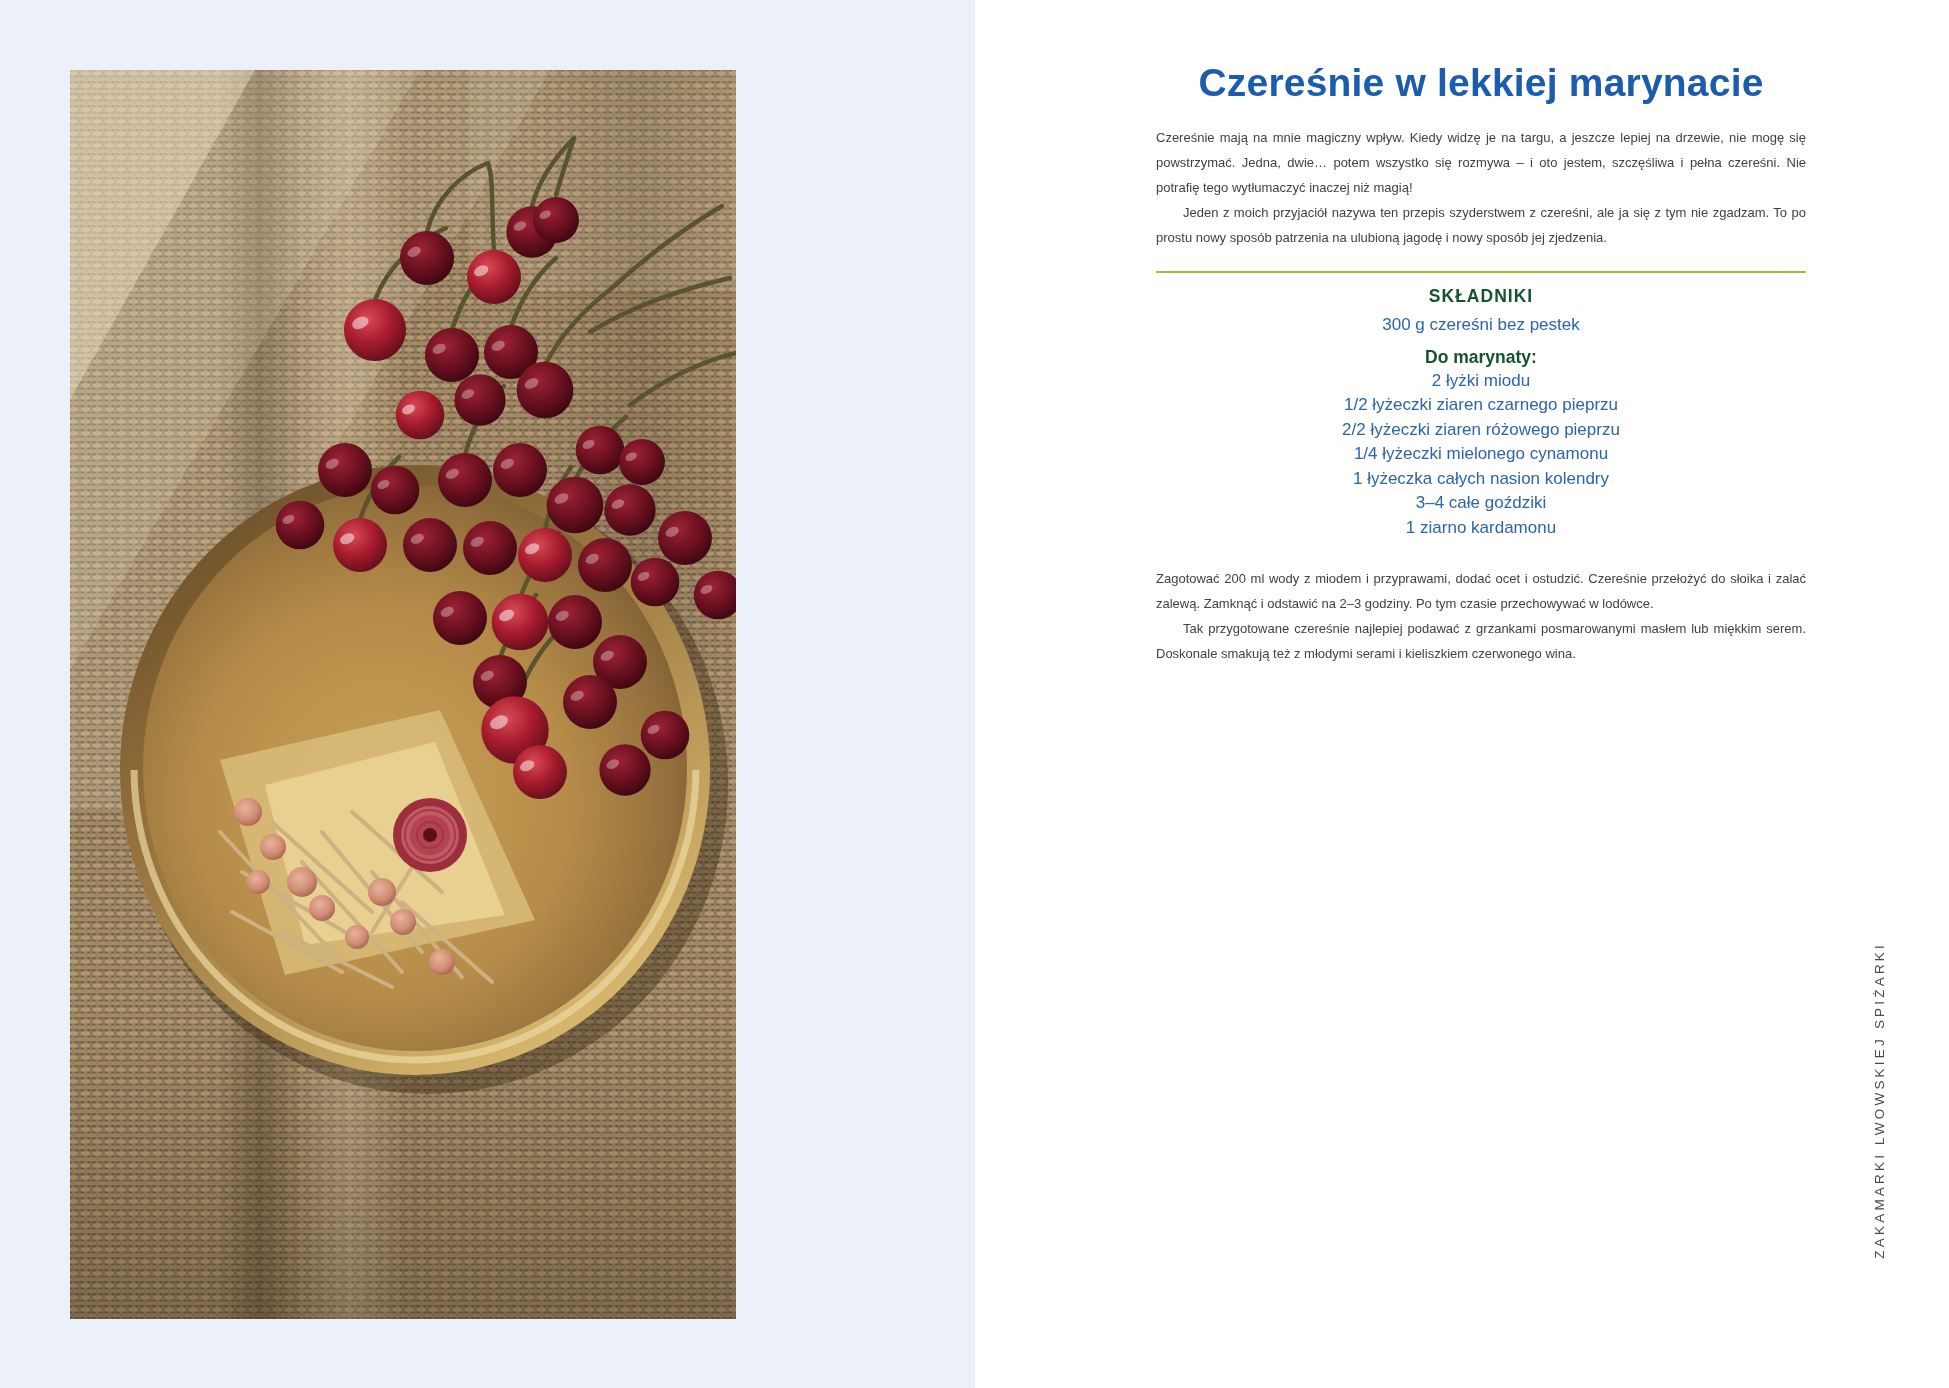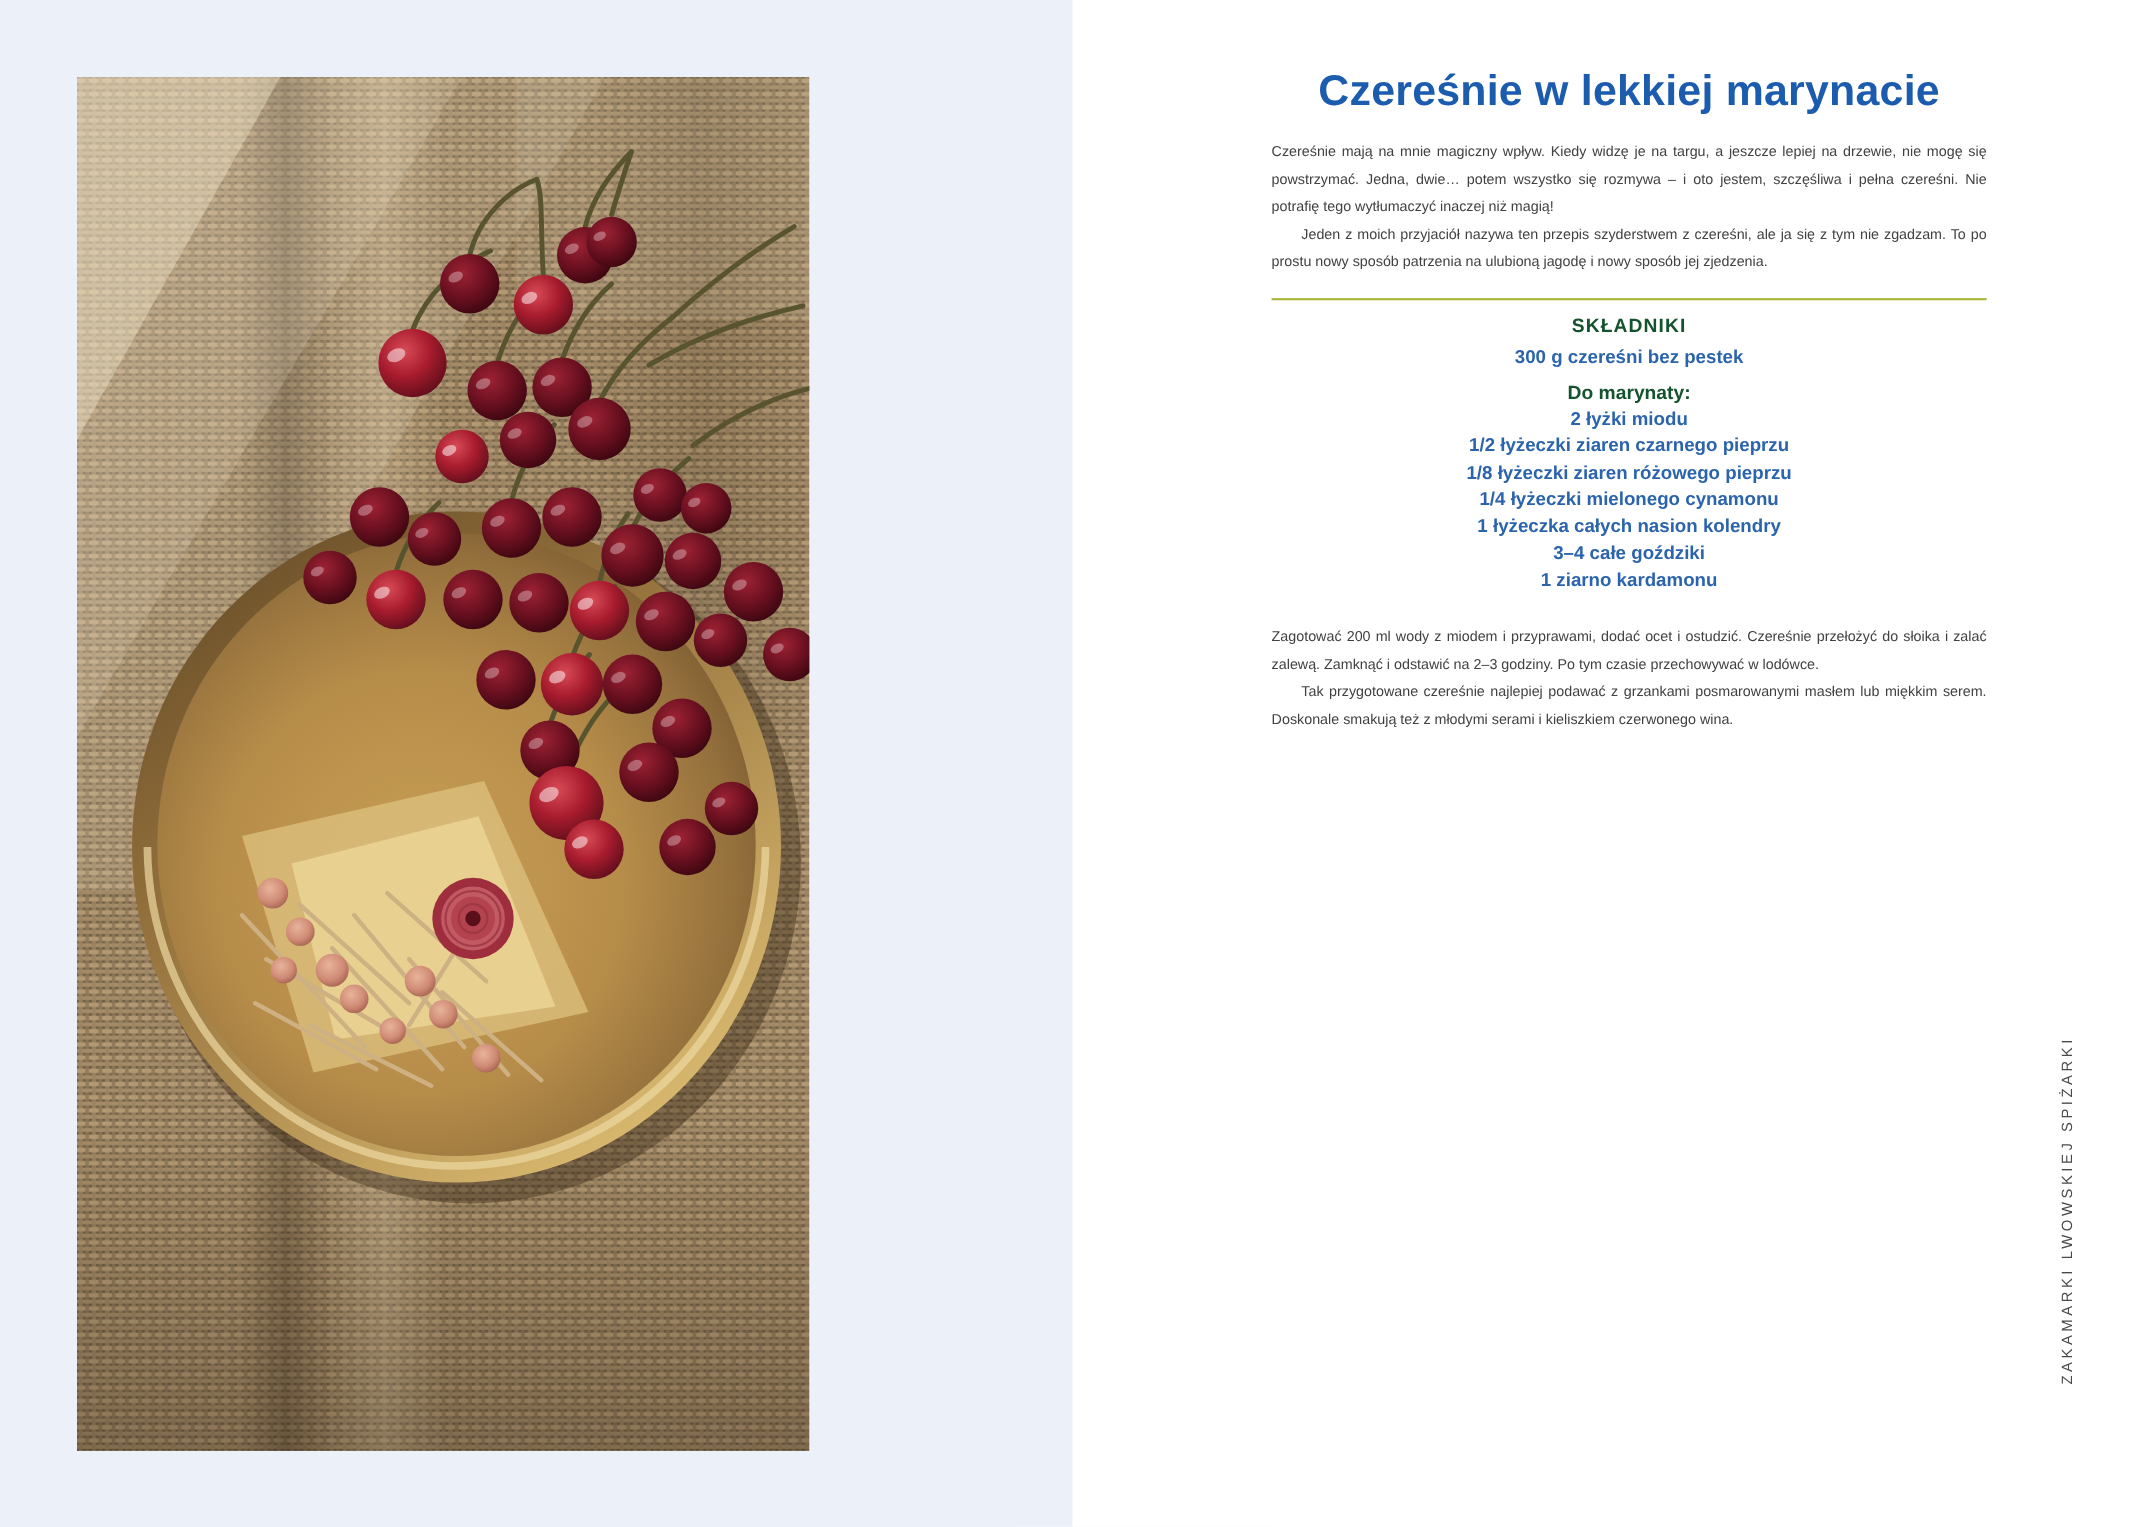--- a/index.html
+++ b/index.html
@@ -37,21 +37,21 @@
   .body-text { font-size: 13px; line-height: 25px; text-align: justify; margin: 0; }
   .intro1 { margin-top: 19px; }
   .indent { text-indent: 27px; }
 
   .divider { border: none; border-top: 2px solid #abb73c; margin: 21px 0 0; }
 
   .h-green { color: #14532d; font-weight: bold; font-size: 17.5px; text-align: center; margin: 0; }
   .skladniki { margin-top: 13px; letter-spacing: 1px; }
   .do-mar { margin-top: 9px; }
 
-  .blue { color: #2b64ad; font-weight: bold; }
+  .blue { color: #2b64ad; }
   .center-line { text-align: center; font-size: 17px; line-height: 24.5px; }
   .main-ing { margin-top: 6px; }
   .ing-list { margin-top: 1px; }
 
   .method1 { margin-top: 26px; }
 
   .vertical-label {
     position: absolute; right: 78px; top: 942px;
     writing-mode: vertical-rl; transform: rotate(180deg);
     font-size: 13.5px; letter-spacing: 3.2px; color: #4a4a4a; white-space: nowrap;
@@ -262,21 +262,21 @@
 
       <hr class="divider">
 
       <h2 class="h-green skladniki">SKŁADNIKI</h2>
       <div class="center-line blue main-ing">300 g czereśni bez pestek</div>
 
       <h3 class="h-green do-mar">Do marynaty:</h3>
       <div class="ing-list">
         <div class="center-line blue">2 łyżki miodu</div>
         <div class="center-line blue">1/2 łyżeczki ziaren czarnego pieprzu</div>
-        <div class="center-line blue">1/8 łyżeczki ziaren różowego pieprzu</div>
+        <div class="center-line blue">2/2 łyżeczki ziaren różowego pieprzu</div>
         <div class="center-line blue">1/4 łyżeczki mielonego cynamonu</div>
         <div class="center-line blue">1 łyżeczka całych nasion kolendry</div>
         <div class="center-line blue">3–4 całe goździki</div>
         <div class="center-line blue">1 ziarno kardamonu</div>
       </div>
 
       <p class="body-text method1">Zagotować 200 ml wody z miodem i przyprawami, dodać ocet i ostudzić. Czereśnie przełożyć do słoika i zalać zalewą. Zamknąć i odstawić na 2–3 godziny. Po tym czasie przechowywać w lodówce.</p>
       <p class="body-text indent">Tak przygotowane czereśnie najlepiej podawać z grzankami posmarowanymi masłem lub miękkim serem. Doskonale smakują też z młodymi serami i kieliszkiem czerwonego wina.</p>
     </div>
 

